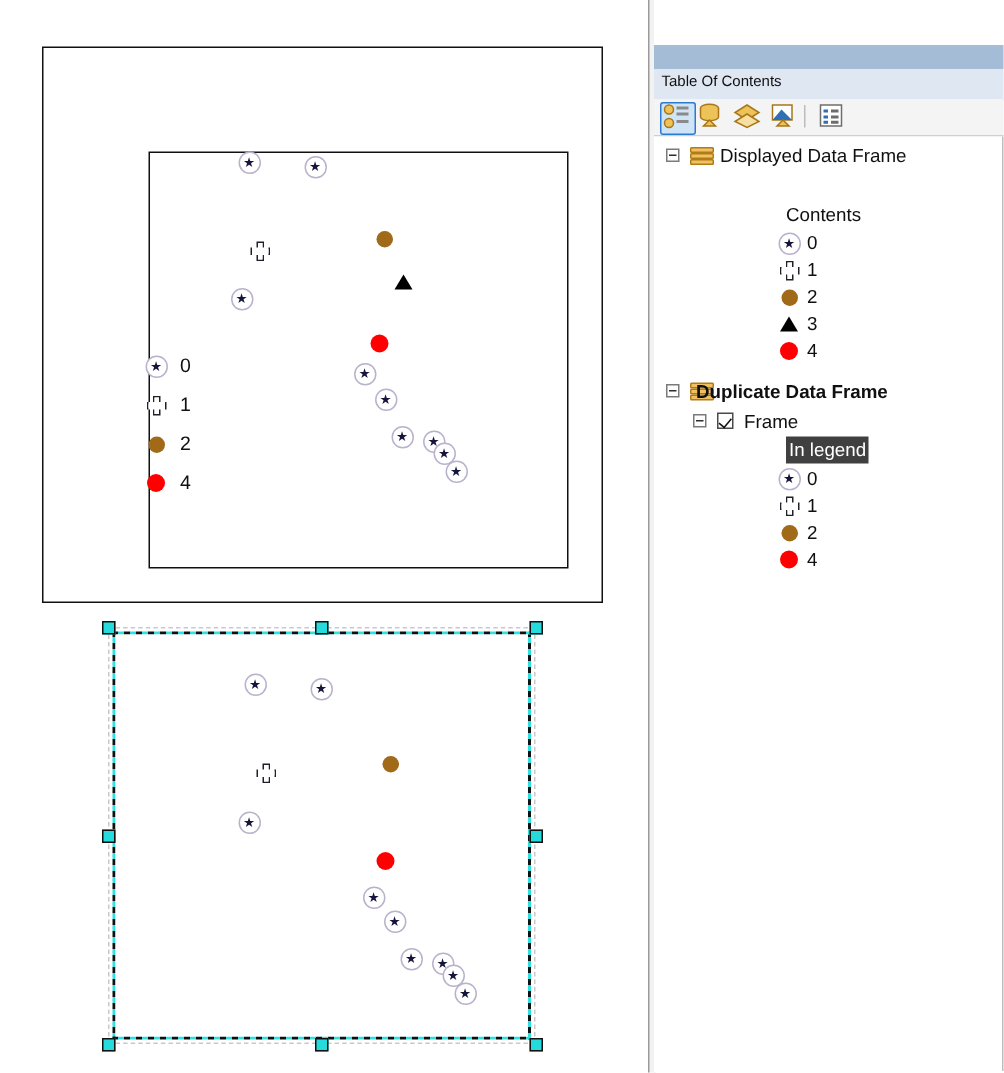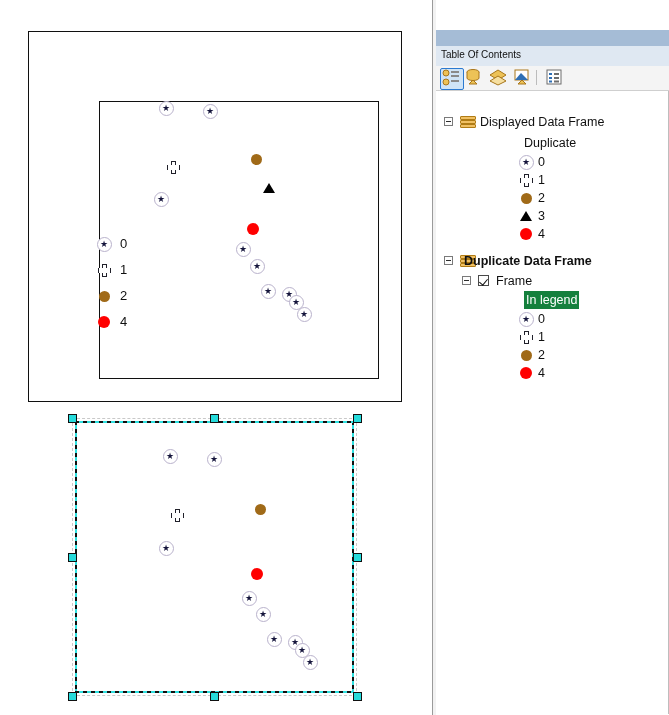--- a/index.html
+++ b/index.html
@@ -38,21 +38,21 @@
   .chk{position:absolute;width:11px;height:11px;border:1px solid #4a4a4a;background:#ffffff;box-sizing:border-box;}
   .chk:after{content:"";position:absolute;left:2px;top:1px;width:4px;height:7px;border:solid #101010;border-width:0 1.6px 1.6px 0;transform:rotate(40deg);}
 
   
   .dficon{position:absolute;width:16px;height:13px;}
   .dficon i{position:absolute;left:0;width:16px;height:4px;background:#f0c063;border:1px solid #b07c15;box-sizing:border-box;border-radius:1px;}
   .dficon i:nth-child(1){top:0;}
   .dficon i:nth-child(2){top:4px;}
   .dficon i:nth-child(3){top:8px;}
 
-  .hl{background:#15803d;color:#ffffff !important;padding:0 2px;}
+  .hl{background:#404040;color:#ffffff !important;padding:0 2px;}
 
   
   .sym{position:absolute;}
 
   
   .m-star{width:15px;height:15px;}
   .m-star .ring{position:absolute;left:0;top:0;width:15px;height:15px;border:1px solid #b9b2cc;border-radius:50%;background:#ffffff;box-sizing:border-box;}
   .m-star .st{position:absolute;left:3px;top:3px;width:9px;height:9px;color:#15153c;font-size:9px;line-height:9px;text-align:center;}
 
   
@@ -270,31 +270,31 @@
       <rect x="5" y="5" width="3" height="2" fill="#2f6fb5"></rect>
       <rect x="10" y="5" width="5" height="2" fill="#6d6d6d"></rect>
       <rect x="5" y="9" width="3" height="2" fill="#2f6fb5"></rect>
       <rect x="10" y="9" width="5" height="2" fill="#6d6d6d"></rect>
       <rect x="5" y="12.5" width="3" height="2" fill="#2f6fb5"></rect>
       <rect x="10" y="12.5" width="5" height="2" fill="#6d6d6d"></rect>
         </svg></div>
       <div class="tb-sep" style="left: 100px;"></div>
     </div>
   <div id="toc-tree">
-      <div class="node" style="left: 0px; top: 22px; width: 232px;">
+      <div class="node" style="left: 0px; top: 4px; width: 232px;">
         <div class="expander" style="left: 8px; top: 4px;"></div>
         <div class="dficon" style="left: 24px; top: 3px;">
           <i></i>
           <i></i>
           <i></i>
         </div>
         <span class="lbl" style="position: absolute; left: 44px; top: 0px;">Displayed Data Frame</span>
       </div>
       <div class="node" style="left: 0px; top: 43px; width: 232px;">
-        <span class="lbl" style="position: absolute; left: 88px; top: 0px;">Duplicate</span>
+        <span class="lbl" style="position: absolute; left: 88px; top: 0px;">Contents</span>
       </div>
       <div class="node" style="left: 0px; top: 62px; width: 232px;">
         <div class="sym m-star" style="left: 82.5px; top: 1.5px;">
           <div class="ring"></div>
           <div class="st">★</div>
         </div>
         <span class="lbl" style="position: absolute; left: 102px; top: 0px;">0</span>
       </div>
       <div class="node" style="left: 0px; top: 80px; width: 232px;">
         <div class="sym m-cross" style="left: 83.5px; top: 2.5px;">

